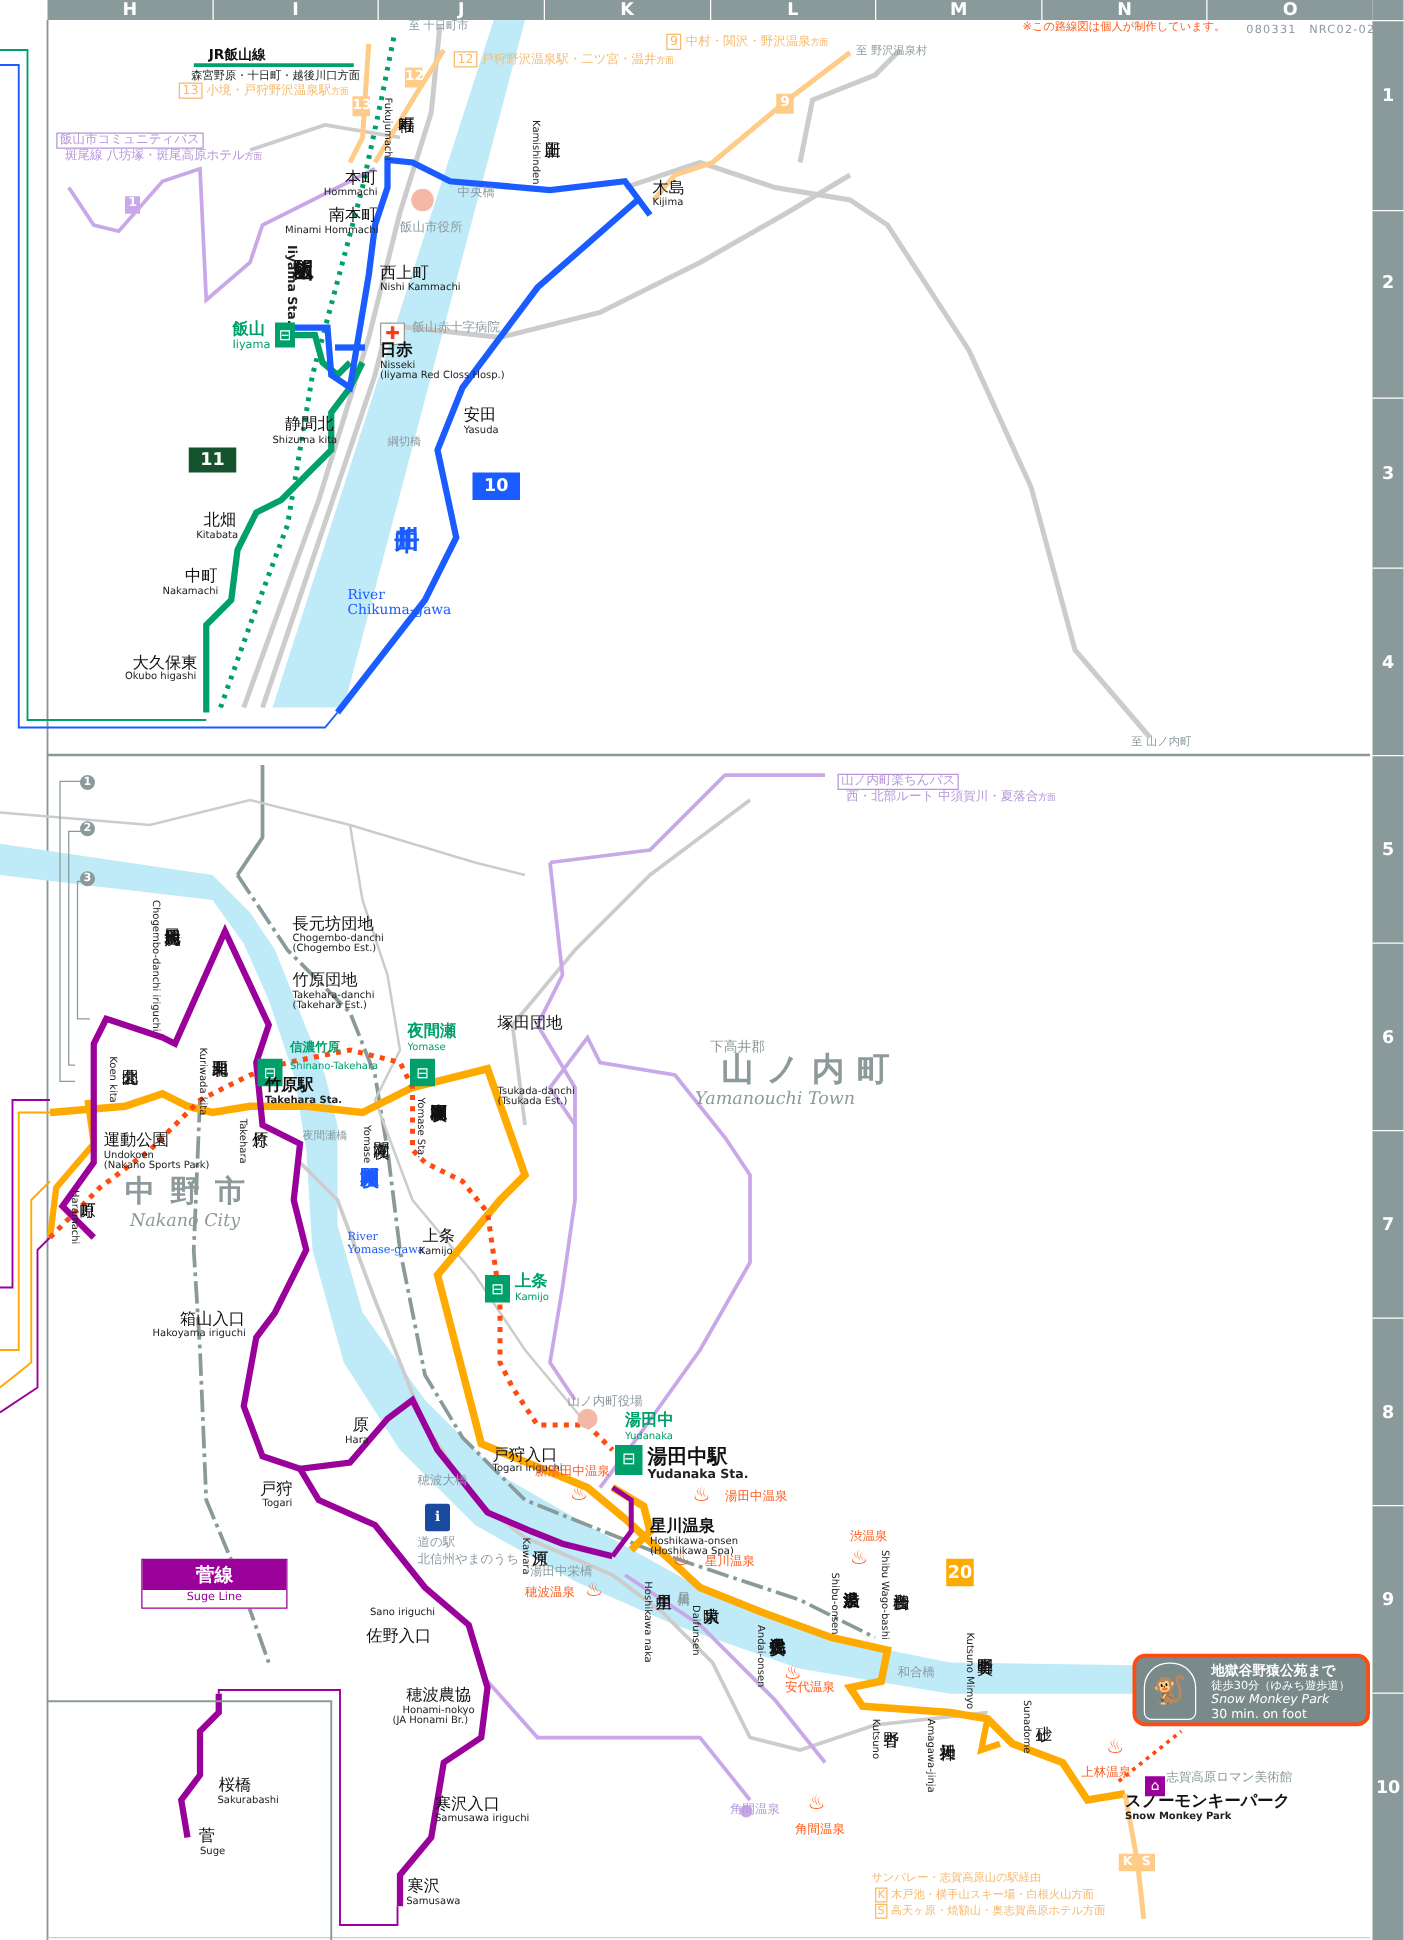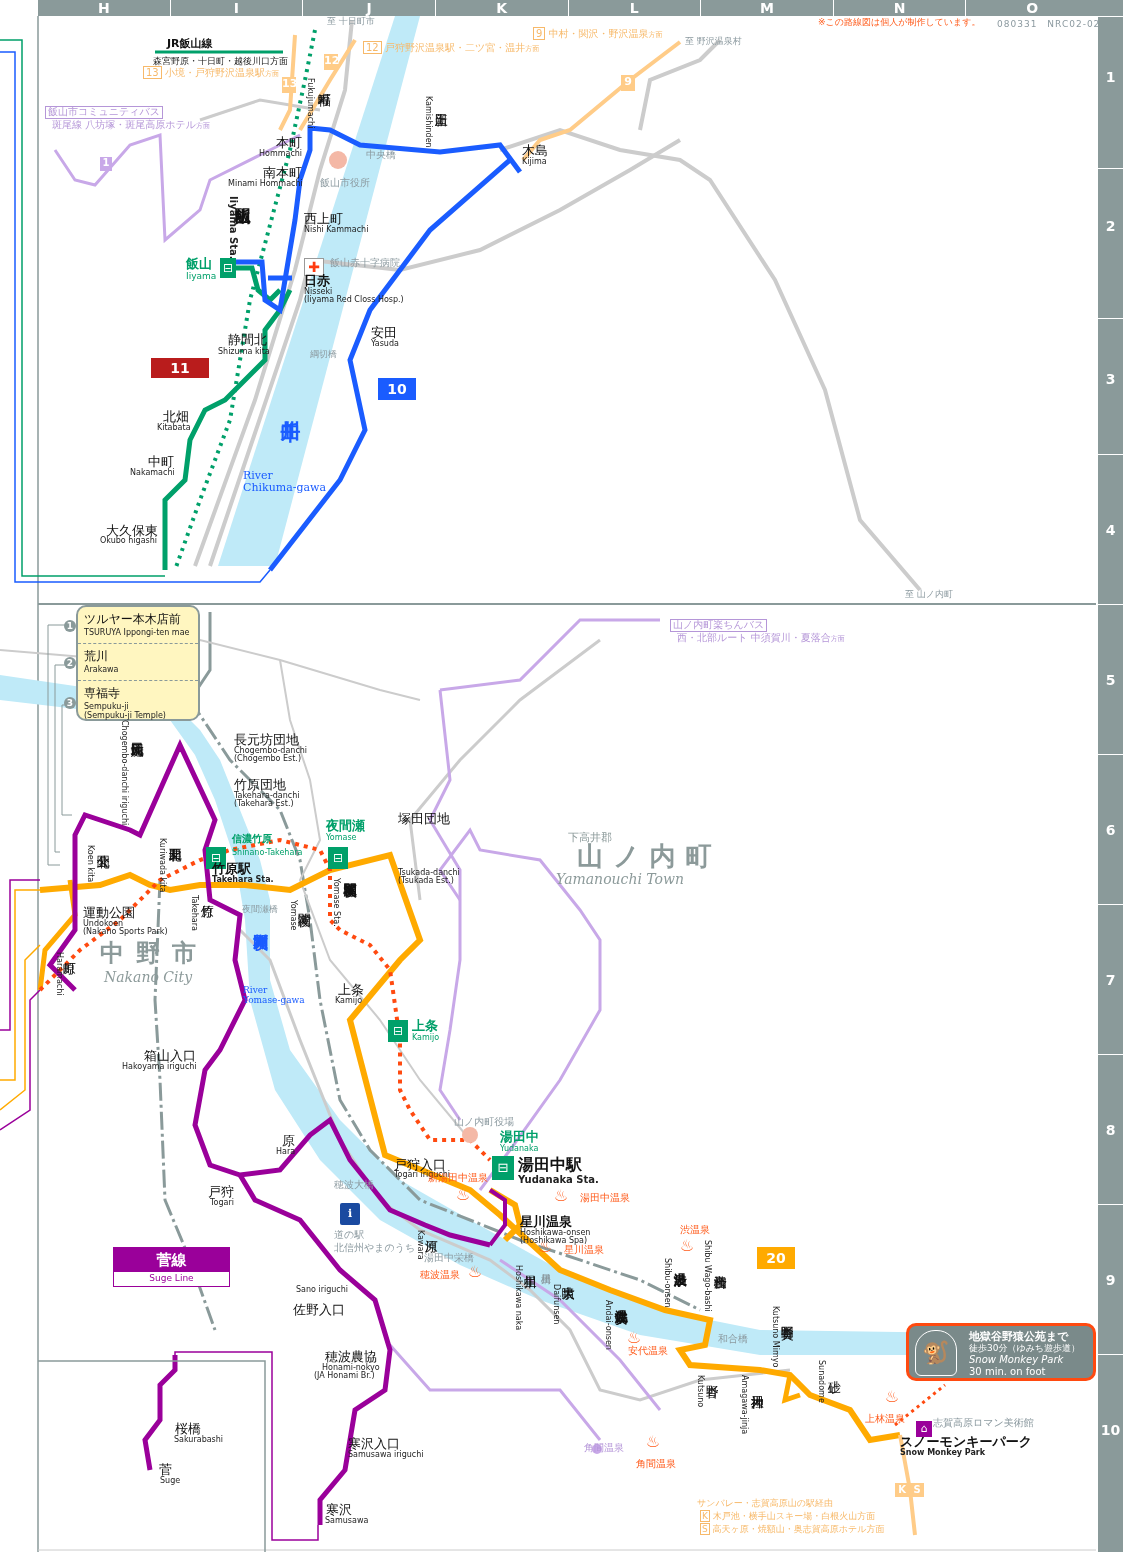--- a/index.html
+++ b/index.html
@@ -9,21 +9,21 @@
   .colbar .cell{flex:1;color:#fff;font-size:14px;font-weight:bold;text-align:center;line-height:16px;border-right:1px solid #fff;}
   .colbar .cell:last-child{border-right:none;}
   .rowbar{position:absolute;left:1098px;top:0;width:25px;height:1552px;background:#8a9a9a;}
   .rowbar .rcell{position:absolute;left:0;width:25px;color:#fff;font-size:14px;font-weight:bold;text-align:center;border-top:1px solid #fff;}
   .map-svg{position:absolute;left:0;top:0;}
   .lbl{position:absolute;white-space:nowrap;line-height:1.05;}
   .jp{font-size:13px;color:#111;}
   .en{font-size:8px;color:#222;}
   .vt{writing-mode:vertical-rl;}
   .green{color:#00a06a;}
-  .blue{color:#1a5cff;}
+  .blue{color:#1a5cff;margin-left:35px;}
   .orange{color:#ff5a1a;}
   .lav{color:#b596d8;}
   .pale{color:#f7b96a;}
   .grey{color:#8c9aa0;}
   .note{font-size:10px;}
   .badge{position:absolute;color:#fff;font-weight:bold;text-align:center;}
   .stopbox{position:absolute;left:76px;top:605px;width:120px;height:112px;background:#fff6c0;border:2px solid #8a9a9a;border-radius:10px;}
   .stopbox .row{height:37px;border-bottom:1px dashed #8a9a9a;padding-left:6px;box-sizing:border-box;}
   .stopbox .row:last-child{border-bottom:none;}
   .monkey{position:absolute;left:906px;top:1323px;width:190px;height:58px;background:#7a8a8a;border:3px solid #ff4a10;border-radius:10px;color:#fff;box-sizing:border-box;}
@@ -164,21 +164,21 @@
     <span>中村・関沢・野沢温泉</span><span style="font-size:7px">方面</span>
   </div>
   <div class="badge" style="left:282px;top:77px;width:14px;height:16px;background:#ffcc88;font-size:11px">13</div>
   <div class="badge" style="left:324px;top:54px;width:14px;height:16px;background:#ffcc88;font-size:11px">12</div>
   <div class="badge" style="left:621px;top:75px;width:14px;height:16px;background:#ffcc88;font-size:11px">9</div>
 
   <div class="lbl lav" style="left:45px;top:106px;font-size:10px;border:1px solid #b596d8;padding:0 2px">飯山市コミュニティバス</div>
   <div class="lbl lav" style="left:52px;top:120px;font-size:10px"><span>斑尾線 八坊塚・斑尾高原ホテル</span><span style="font-size:7px">方面</span></div>
   <div class="badge" style="left:100px;top:157px;width:12px;height:14px;background:#c8a8e8;font-size:10px">1</div>
 
-  <div class="badge" style="left:151px;top:358px;width:58px;height:20px;background:#b91c1c;font-size:14px;line-height:20px">11</div>
+  <div class="badge" style="left:151px;top:358px;width:38px;height:20px;background:#14532d;font-size:14px;line-height:20px">11</div>
   <div class="badge" style="left:378px;top:378px;width:38px;height:22px;background:#1a5cff;font-size:14px;line-height:22px">10</div>
 
   <div class="lbl blue vt" style="left:280px;top:405px;font-size:20px;font-weight:bold;font-family:'DejaVu Serif',serif">千曲川</div>
   <div class="lbl blue" style="left:243px;top:470px;font-size:11px;font-family:'DejaVu Serif',serif">River</div>
   <div class="lbl blue" style="left:243px;top:482px;font-size:11px;font-family:'DejaVu Serif',serif">Chikuma-gawa</div>
 
   <div class="lbl grey" style="left:320px;top:178px;font-size:10px">飯山市役所</div>
   <div class="lbl grey" style="left:366px;top:150px;font-size:10px">中央橋</div>
   <div class="lbl grey" style="left:330px;top:258px;font-size:10px">飯山赤十字病院</div>
   <div class="lbl grey" style="left:310px;top:350px;font-size:9px">綱切橋</div>
@@ -209,35 +209,20 @@
   <div class="lbl en" style="left:371px;top:340px">Yasuda</div>
   <div class="lbl jp" style="left:228px;top:333px">静間北</div>
   <div class="lbl en" style="left:218px;top:348px">Shizuma kita</div>
   <div class="lbl jp" style="left:163px;top:410px">北畑</div>
   <div class="lbl en" style="left:157px;top:424px">Kitabata</div>
   <div class="lbl jp" style="left:148px;top:455px">中町</div>
   <div class="lbl en" style="left:130px;top:469px">Nakamachi</div>
   <div class="lbl jp" style="left:106px;top:524px">大久保東</div>
   <div class="lbl en" style="left:100px;top:537px">Okubo higashi</div>
 
-  <div class="stopbox">
-    <div class="row">
-      <div class="jp" style="font-size:12px;padding-top:4px">ツルヤー本木店前</div>
-      <div class="en">TSURUYA Ippongi-ten mae</div>
-    </div>
-    <div class="row">
-      <div class="jp" style="font-size:12px;padding-top:4px">荒川</div>
-      <div class="en">Arakawa</div>
-    </div>
-    <div class="row">
-      <div class="jp" style="font-size:12px;padding-top:4px">専福寺</div>
-      <div class="en">Sempuku-ji</div>
-      <div class="en">(Sempuku-ji Temple)</div>
-    </div>
-  </div>
   <div class="badge" style="left:64px;top:620px;width:12px;height:12px;border-radius:6px;background:#8a9a9a;font-size:9px;line-height:12px">1</div>
   <div class="badge" style="left:64px;top:657px;width:12px;height:12px;border-radius:6px;background:#8a9a9a;font-size:9px;line-height:12px">2</div>
   <div class="badge" style="left:64px;top:697px;width:12px;height:12px;border-radius:6px;background:#8a9a9a;font-size:9px;line-height:12px">3</div>
 
   <div class="lbl lav" style="left:670px;top:619px;font-size:10px;border:1px solid #b596d8;padding:0 2px">山ノ内町楽ちんバス</div>
   <div class="lbl lav" style="left:677px;top:633px;font-size:10px"><span>西・北部ルート 中須賀川・夏落合</span><span style="font-size:7px">方面</span></div>
 
   <div class="lbl town-big" style="left:568px;top:832px;font-size:11px">下高井郡</div>
   <div class="lbl town-big" style="left:577px;top:843px;font-size:26px;font-weight:bold;letter-spacing:10px">山ノ内町</div>
   <div class="lbl town-big" style="left:556px;top:872px;font-size:14px;font-style:italic">Yamanouchi Town</div>
@@ -365,21 +350,21 @@
   <div class="lbl grey" style="left:424px;top:1253px;font-size:10px">湯田中栄橋</div>
   <div class="lbl grey vt" style="left:540px;top:1266px;font-size:10px">星川橋</div>
   <div class="lbl grey" style="left:718px;top:1334px;font-size:10px">和合橋</div>
   <div class="lbl grey" style="left:242px;top:905px;font-size:9px">夜間瀬橋</div>
   <div class="lbl grey" style="left:334px;top:1230px;font-size:10px">道の駅</div>
   <div class="lbl grey" style="left:334px;top:1243px;font-size:10px">北信州やまのうち</div>
   <div style="position:absolute;left:340px;top:1203px;width:20px;height:22px;background:#1a4aa0;color:#fff;font-size:11px;text-align:center;line-height:22px;border-radius:2px">ℹ</div>
   <div class="lbl grey" style="left:933px;top:1418px;font-size:10px">志賀高原ロマン美術館</div>
   <div style="position:absolute;left:916px;top:1421px;width:16px;height:16px;background:#9a009a;color:#fff;font-size:11px;text-align:center;line-height:16px">⌂</div>
 
-  <div class="badge" style="left:757px;top:1247px;width:38px;height:22px;background:#ffaa00;font-size:14px;line-height:22px">20</div>
+  <div class="badge" style="left:757px;top:1247px;width:22px;height:22px;background:#ffaa00;font-size:14px;line-height:22px">20</div>
 
   <div class="suge">
     <div class="top">菅線</div>
     <div class="bot">Suge Line</div>
   </div>
 
   <div class="monkey">
     <div style="position:absolute;left:6px;top:4px;width:40px;height:44px;border:1px solid #fff;border-radius:20px 20px 6px 6px;font-size:22px;text-align:center;line-height:44px">🐒</div>
     <div style="position:absolute;left:60px;top:3px;font-size:11px;font-weight:bold;white-space:nowrap">地獄谷野猿公苑まで</div>
     <div style="position:absolute;left:60px;top:16px;font-size:9px;white-space:nowrap">徒歩30分（ゆみち遊歩道）</div>

